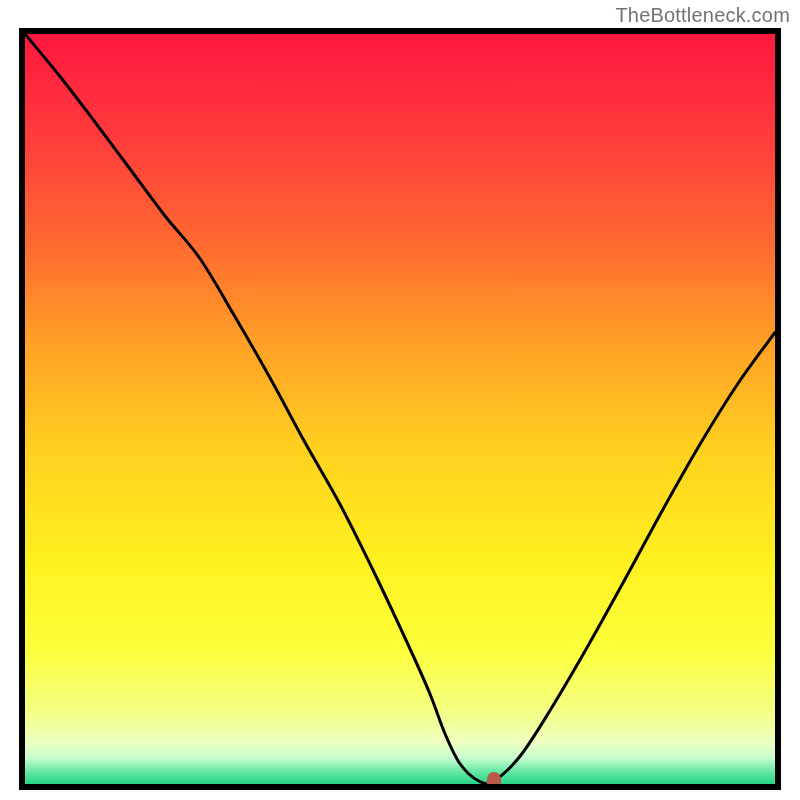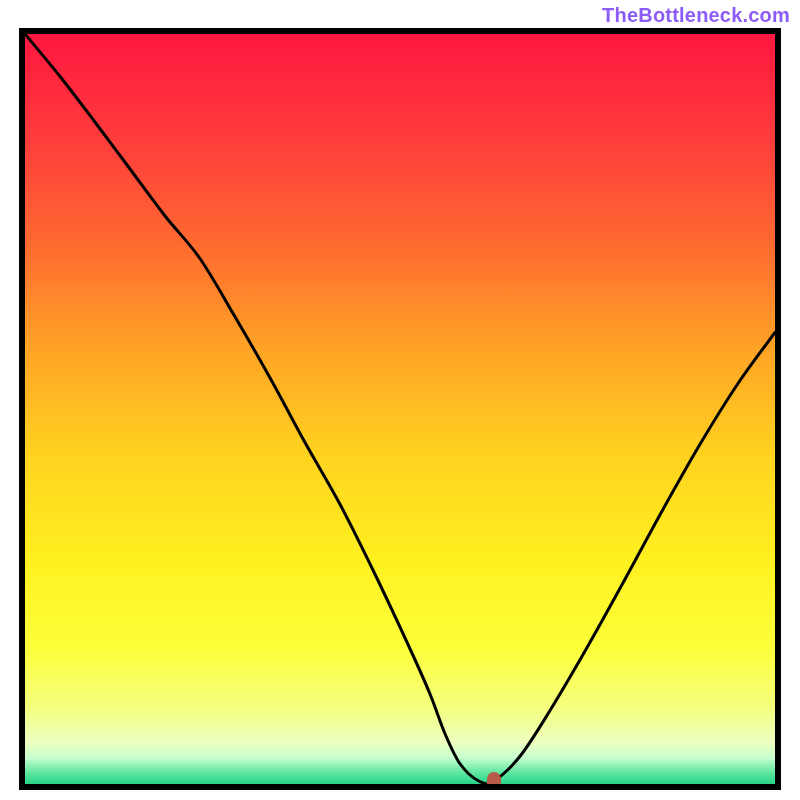--- a/index.html
+++ b/index.html
@@ -9,22 +9,22 @@
     height: 800px;
     background: #ffffff;
     font-family: Arial, Helvetica, sans-serif;
     overflow: hidden;
   }
   .watermark {
     position: absolute;
     top: 4px;
     right: 10px;
     font-size: 20px;
-    font-weight: bold;
-    color: #8b5cf6;
+    font-weight: normal;
+    color: #737373;
     letter-spacing: 0.2px;
     z-index: 10;
   }
   .frame {
     position: absolute;
     top: 28px;
     left: 19px;
     width: 762px;
     height: 762px;
     border: 6px solid #000;

